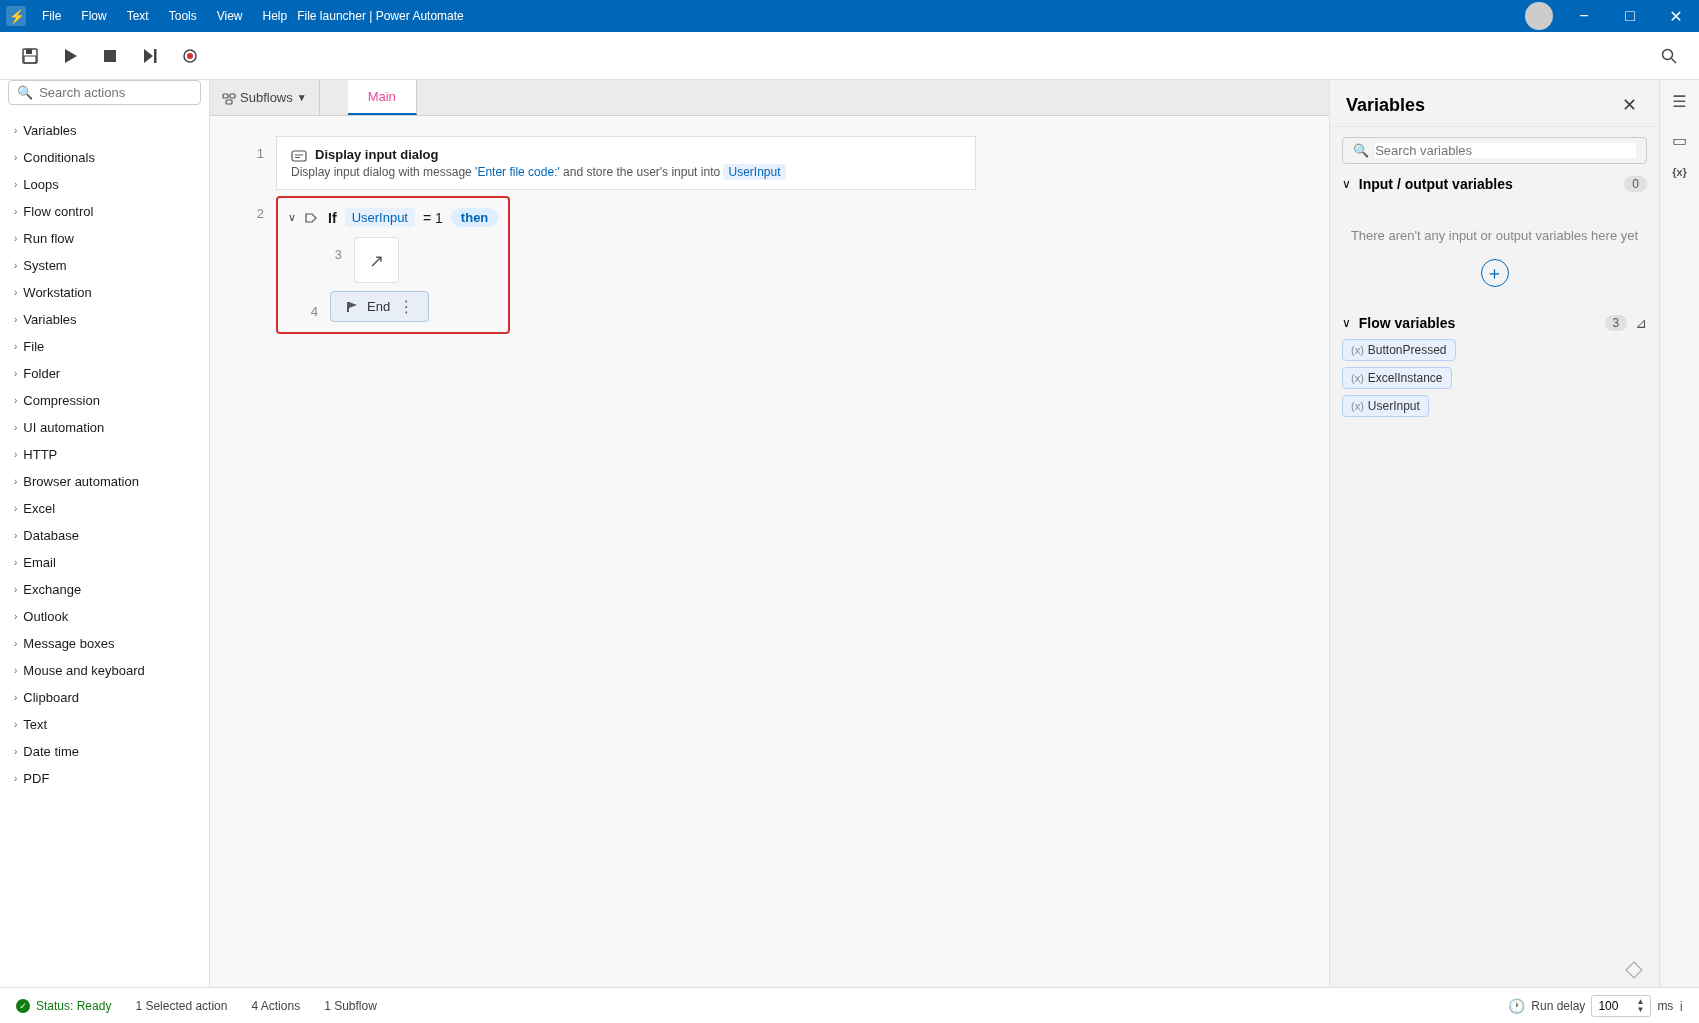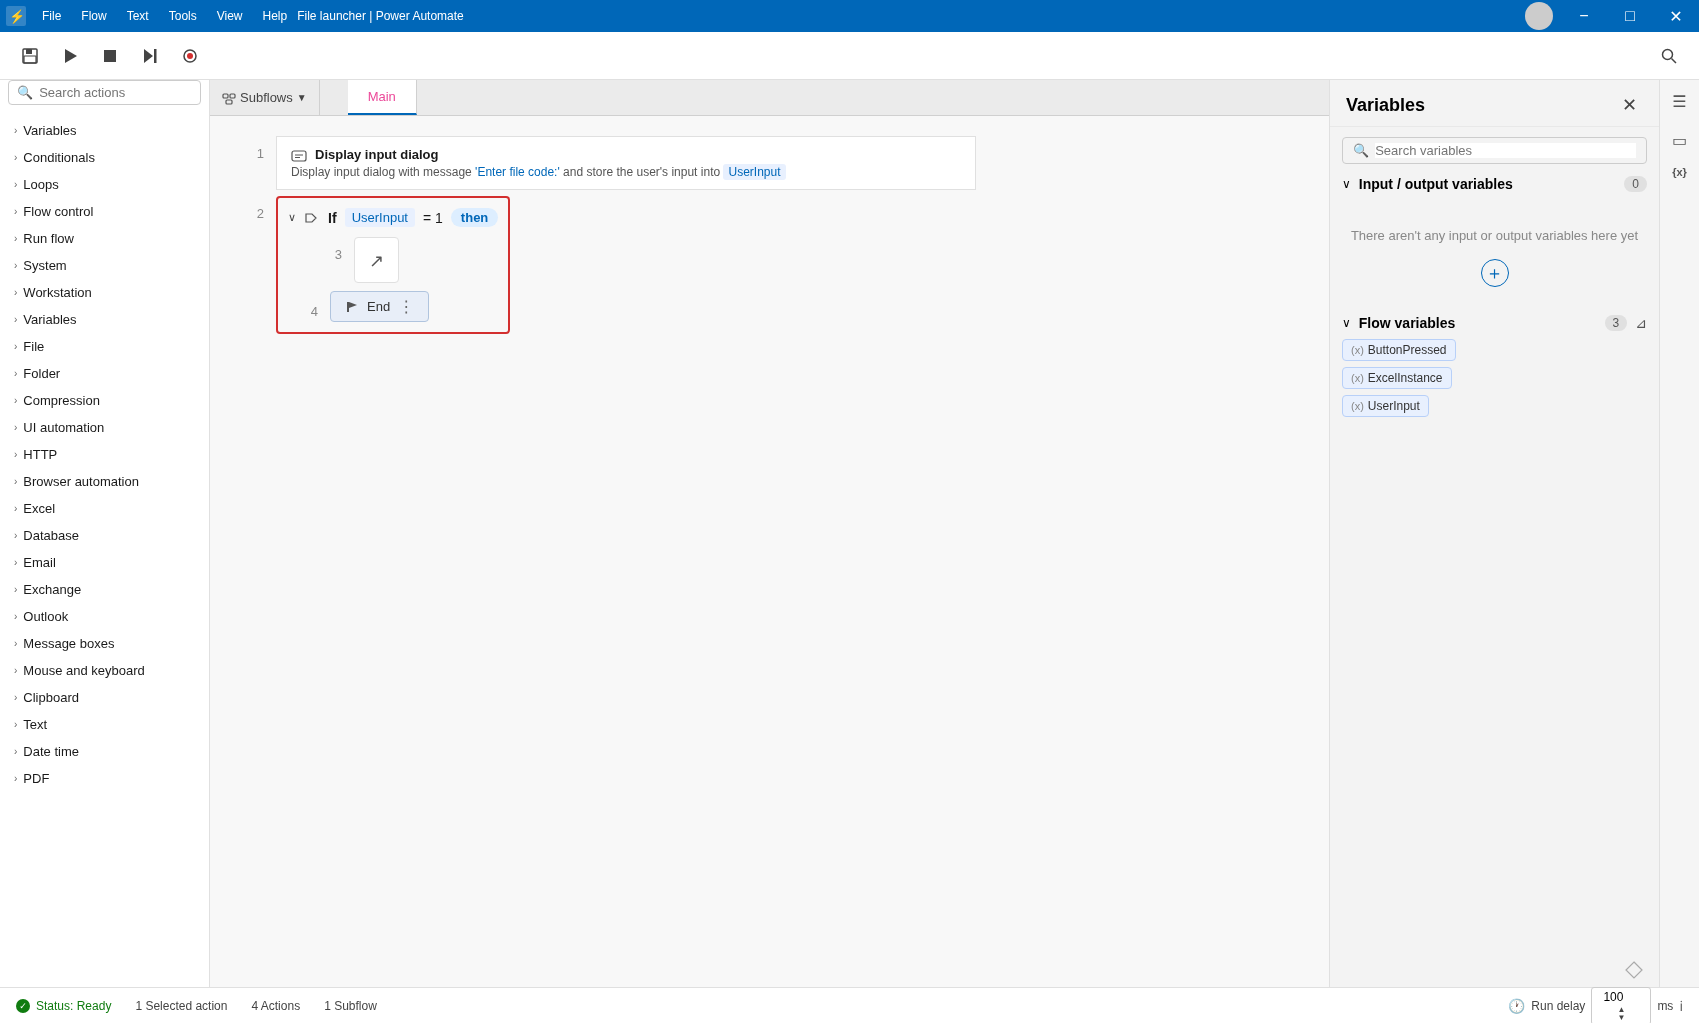--- a/index.html
+++ b/index.html
@@ -483,21 +483,20 @@
     }
     .run-delay-input {
       width: 60px;
       border: 1px solid #ccc;
       border-radius: 3px;
       padding: 2px 6px;
       font-size: 12px;
       display: flex;
       align-items: center;
       gap: 2px;
-      flex-direction: column;
     }
     .run-delay-input input {
       width: 36px;
       border: none;
       outline: none;
       font-size: 12px;
     }
     .stepper-btns {
       display: flex;
       flex-direction: column;

